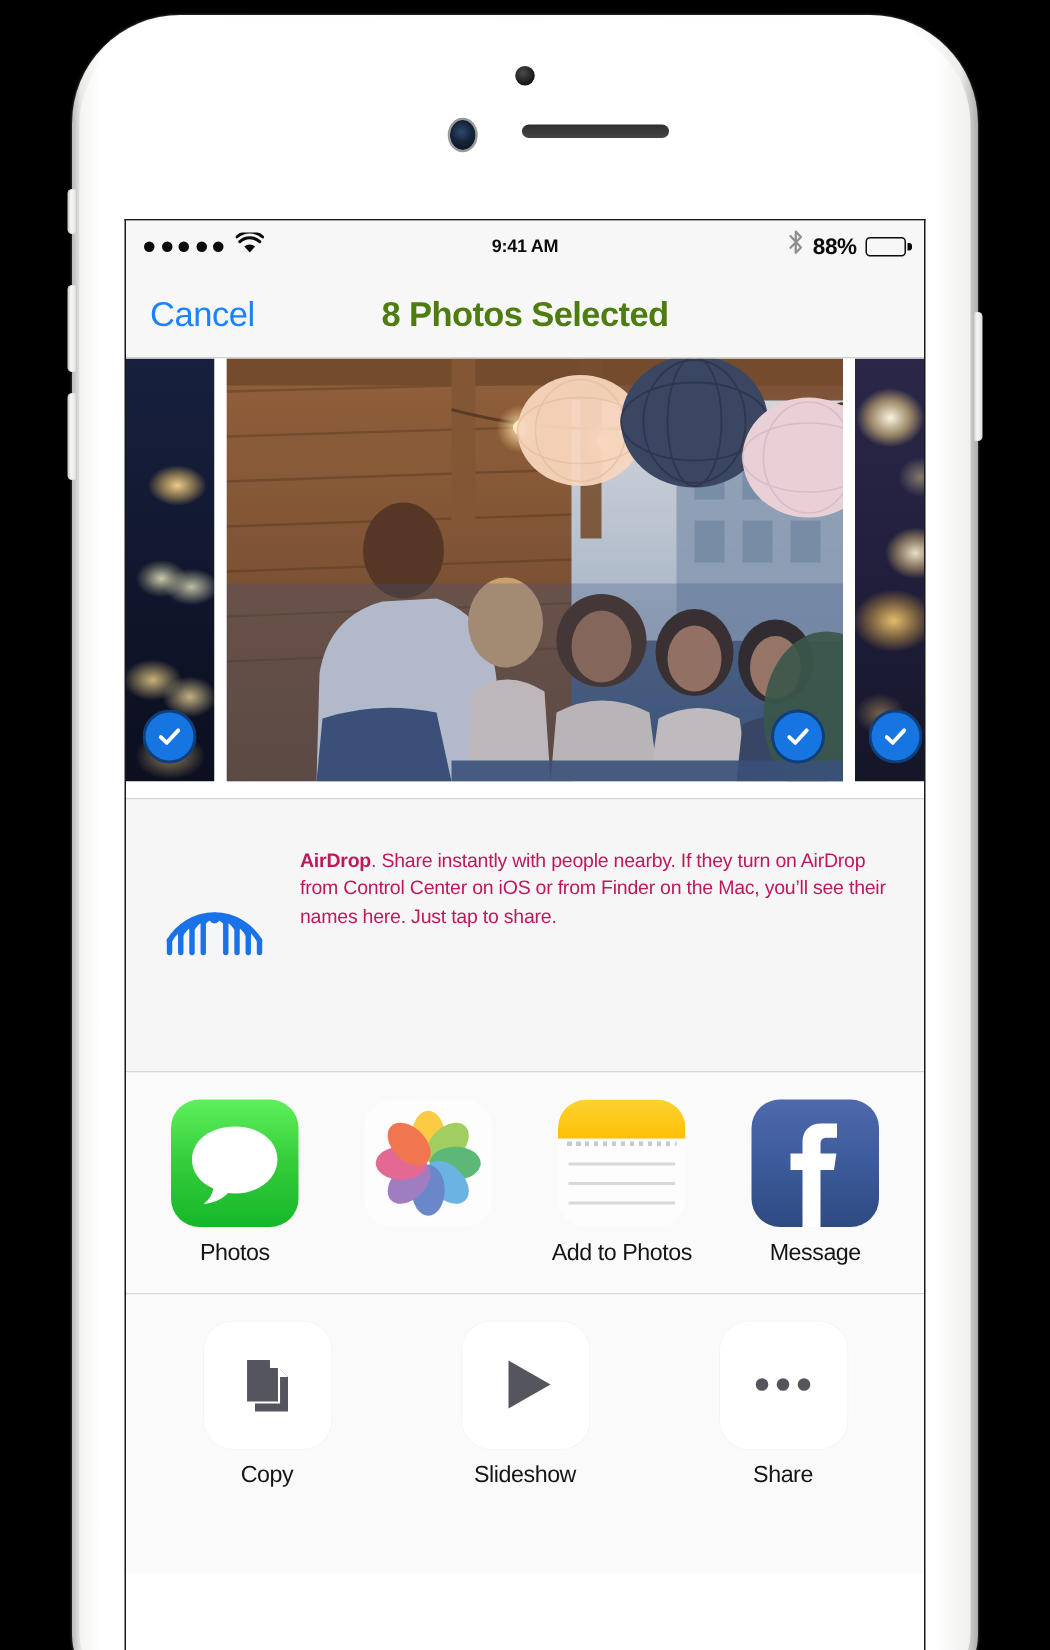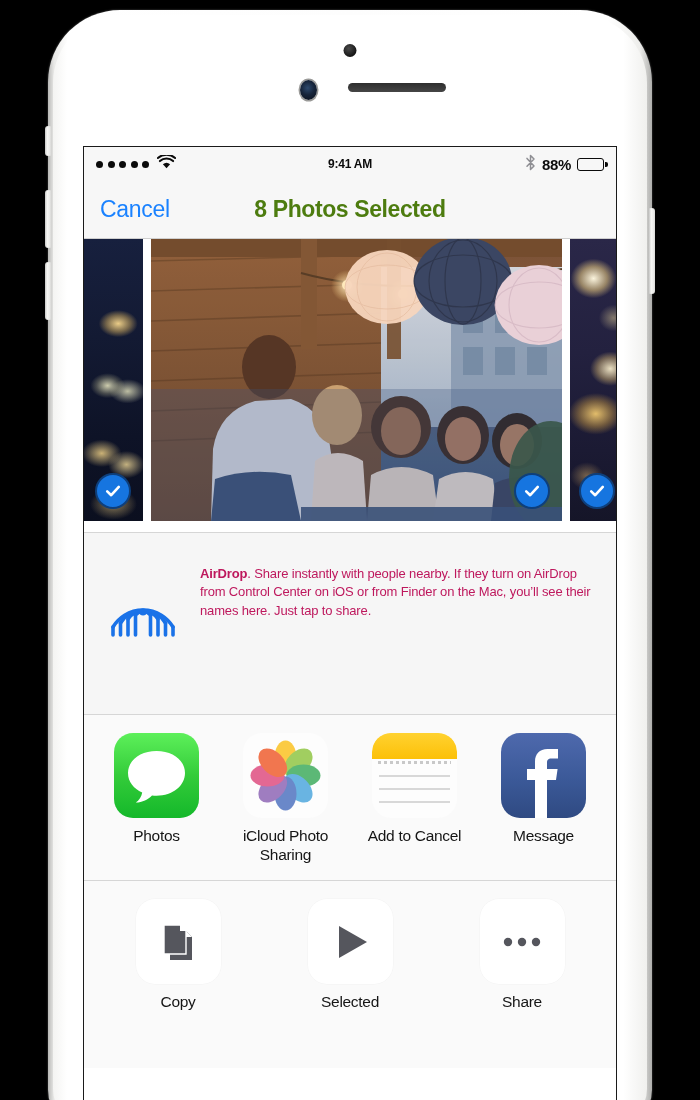--- a/index.html
+++ b/index.html
@@ -468,32 +468,31 @@
                   <ellipse cx="0" cy="-18" rx="11" ry="17" fill="#3aab5a" transform="rotate(90)"></ellipse>
                   <ellipse cx="0" cy="-18" rx="11" ry="17" fill="#4aa7de" transform="rotate(135)"></ellipse>
                   <ellipse cx="0" cy="-18" rx="11" ry="17" fill="#4b6fc0" transform="rotate(180)"></ellipse>
                   <ellipse cx="0" cy="-18" rx="11" ry="17" fill="#8b62b5" transform="rotate(225)"></ellipse>
                   <ellipse cx="0" cy="-18" rx="11" ry="17" fill="#e0497d" transform="rotate(270)"></ellipse>
                   <ellipse cx="0" cy="-18" rx="11" ry="17" fill="#f15a29" transform="rotate(315)"></ellipse>
                 </g>
               </g>
             </svg>
           </div>
-          <div class="app-label">iCloud Photo Sharing</div>
         </div>
 
         <div class="row-item">
           <div class="app-icon-box ic-notes">
             <div class="notes-top"></div>
             <div class="notes-dash"></div>
             <div class="notes-line"></div>
             <div class="notes-line"></div>
             <div class="notes-line"></div>
           </div>
-          <div class="app-label">Add to Cancel</div>
+          <div class="app-label">Add to Photos</div>
         </div>
 
         <div class="row-item">
           <div class="app-icon-box ic-fb">
             <svg width="85" height="85" viewBox="0 0 85 85">
               <path d="M54 16 H46.5 C38.5 16 34 21 34 28.5 V36 H26 V47 H34 V85 H46 V47 H55 L56.6 36 H46 V30
                        C46 27 47 25.5 50.4 25.5 H57 V16 Z" fill="#ffffff"></path>
             </svg>
           </div>
           <div class="app-label">Message</div>
@@ -518,21 +517,21 @@
           </div>
           <div class="action-label">Copy</div>
         </div>
 
         <div class="row-item">
           <div class="action-icon-box">
             <svg width="46" height="46" viewBox="0 0 46 46">
               <path d="M12 7 L40 23 L12 39 Z" fill="#55565d"></path>
             </svg>
           </div>
-          <div class="action-label">Selected</div>
+          <div class="action-label">Slideshow</div>
         </div>
 
 
 
         <div class="row-item">
           <div class="action-icon-box">
             <svg width="46" height="46" viewBox="0 0 46 46">
               <circle cx="9" cy="23" r="4.2" fill="#55565d"></circle>
               <circle cx="23" cy="23" r="4.2" fill="#55565d"></circle>
               <circle cx="37" cy="23" r="4.2" fill="#55565d"></circle>

